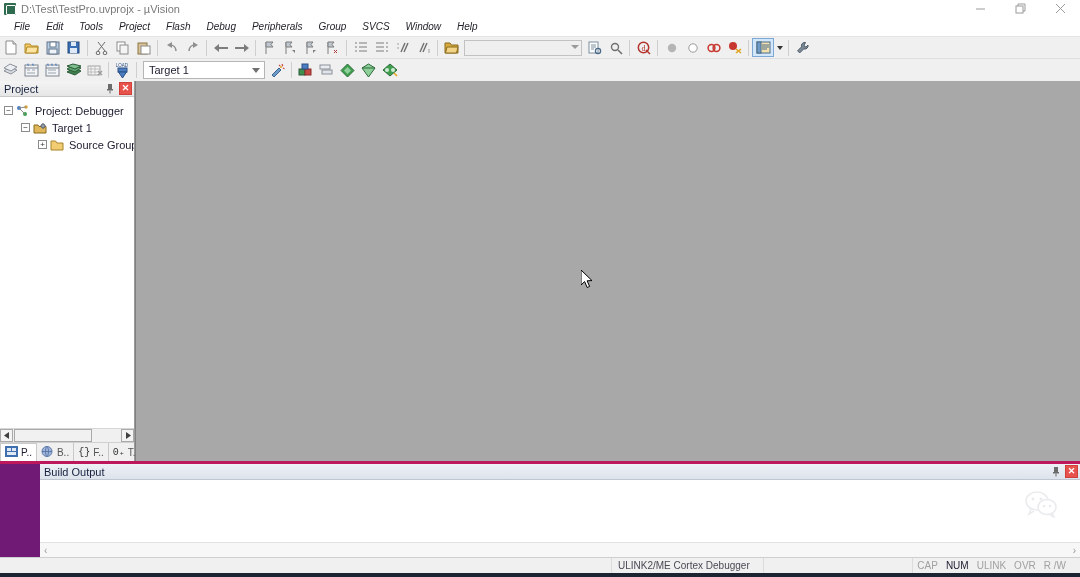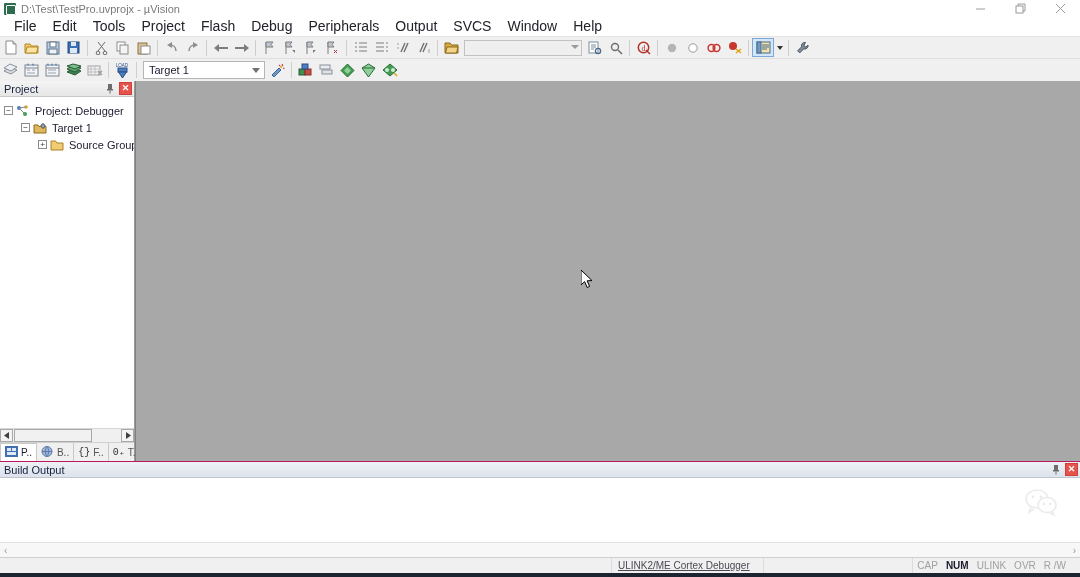--- a/index.html
+++ b/index.html
@@ -31,22 +31,22 @@
   .winbtns { position:absolute; right:0; top:0; height:17px; display:flex; }
   .winbtn { width:40px; height:17px; display:flex; align-items:center; justify-content:center;
             color:#9a9a9a; }
   .winbtn svg { display:block; }
 
   
   .menubar {
     height:19px; background:#ffffff; display:flex; align-items:center;
     padding-left:6px; flex:none;
   }
-  .menu-item { padding:0 8px; height:19px; line-height:19px; font-size:14px; color:#22222b;
-               white-space:nowrap; }
+  .menu-item { padding:0 8px; height:19px; line-height:19px; font-size:10px; color:#22222b;
+               white-space:nowrap;font-style:italic; }
 
   
   .toolbar {
     height:22px; background:#f0f0f0; display:flex; align-items:center; flex:none;
     border-top:1px solid #e4e4e4;
   }
   .toolbar.row2 { height:23px; border-top:1px solid #dfdfdf; }
   .tb { width:21px; height:20px; display:flex; align-items:center; justify-content:center; flex:none; }
   .tb svg { display:block; }
   .sep { width:1px; height:16px; background:#cfcfcf; margin:0 3px; flex:none; }
@@ -100,42 +100,42 @@
           color:#555; border-right:1px solid #c9c9c9; white-space:nowrap; }
   .ptab.active { background:#ffffff; color:#1b1b2f; border-top:1px solid #c9c9c9;
                  border-left:1px solid #c9c9c9; }
 
   
   .mdi { flex:1; background:#a8a8a8; position:relative; border-left:1px solid #808080; }
   .cursor { position:absolute; left:445px; top:189px; }
 
   
   .buildpanel { height:96px; background:#701a75; display:flex; flex-direction:column; flex:none;
-                border-top:1px solid #be185d;}
+                border-top:3px solid #be185d;padding-left:40px;}
   .bohdr { height:16px; background:linear-gradient(#eef1f6,#dde3ec); display:flex; align-items:center;
            padding-left:4px; font-size:11px; color:#16213e; position:relative;
            border-bottom:1px solid #c0c6d0; flex:none;}
   .bohdr .hdr-btns { position:absolute; right:2px; top:1px; display:flex; gap:3px;}
   .boarea { flex:1; background:#ffffff; position:relative; overflow:hidden; }
   .watermark { position:absolute; right:22px; top:10px; display:flex; align-items:center;
                opacity:.30; }
   .wm-text { font-size:22px; color:#9aa0a8; letter-spacing:2px; margin-left:6px;
              font-family:"DejaVu Sans", sans-serif; }
   .bo-hscroll { height:15px; background:#f7f7f7; border-top:1px solid #e2e2e2;
                 display:flex; align-items:center; justify-content:space-between;
                 padding:0 4px; flex:none; color:#9a9a9a; font-size:10px;}
 
   
   .statusbar { height:16px; background:#f0f0f0; display:flex; align-items:center;
                font-size:10px; color:#4a4a55; border-top:1px solid #cfcfcf; flex:none;}
   .sb-cell { height:16px; display:flex; align-items:center; padding:0 6px;
-             border-right:1px solid #dcdcdc; white-space:nowrap;text-decoration:underline;}
+             border-right:1px solid #dcdcdc; white-space:nowrap;}
   .sb-grow { flex:1; }
   .sb-ind { padding:0 4px; color:#a0a0a0; }
-  .sb-ind.on { color:#1b1b2f; font-weight:bold; }
+  .sb-ind.on { color:#1b1b2f; font-weight:normal; }
   .bottomline { height:4px; background:#1b2430; flex:none; }
 </style>
 </head>
 <body>
 
 <div id="app">
 
   <div class="titlebar">
     <div class="app-icon"></div>
     <div class="title-text">D:\Test\TestPro.uvprojx - µVision</div>
@@ -161,21 +161,21 @@
   </div>
 
   <div class="menubar">
     <div class="menu-item">File</div>
     <div class="menu-item">Edit</div>
     <div class="menu-item">Tools</div>
     <div class="menu-item">Project</div>
     <div class="menu-item">Flash</div>
     <div class="menu-item">Debug</div>
     <div class="menu-item">Peripherals</div>
-    <div class="menu-item">Output</div>
+    <div class="menu-item">Group</div>
     <div class="menu-item">SVCS</div>
     <div class="menu-item">Window</div>
     <div class="menu-item">Help</div>
   </div>
 
   <div class="toolbar">
     <div class="tb">
       <svg width="14" height="15" viewBox="0 0 14 15">
           <path d="M2 1h7l3 3v10H2z" fill="#fff" stroke="#8b8b8b"></path>
           <path d="M9 1v3h3" fill="#e3e3e3" stroke="#8b8b8b"></path>

